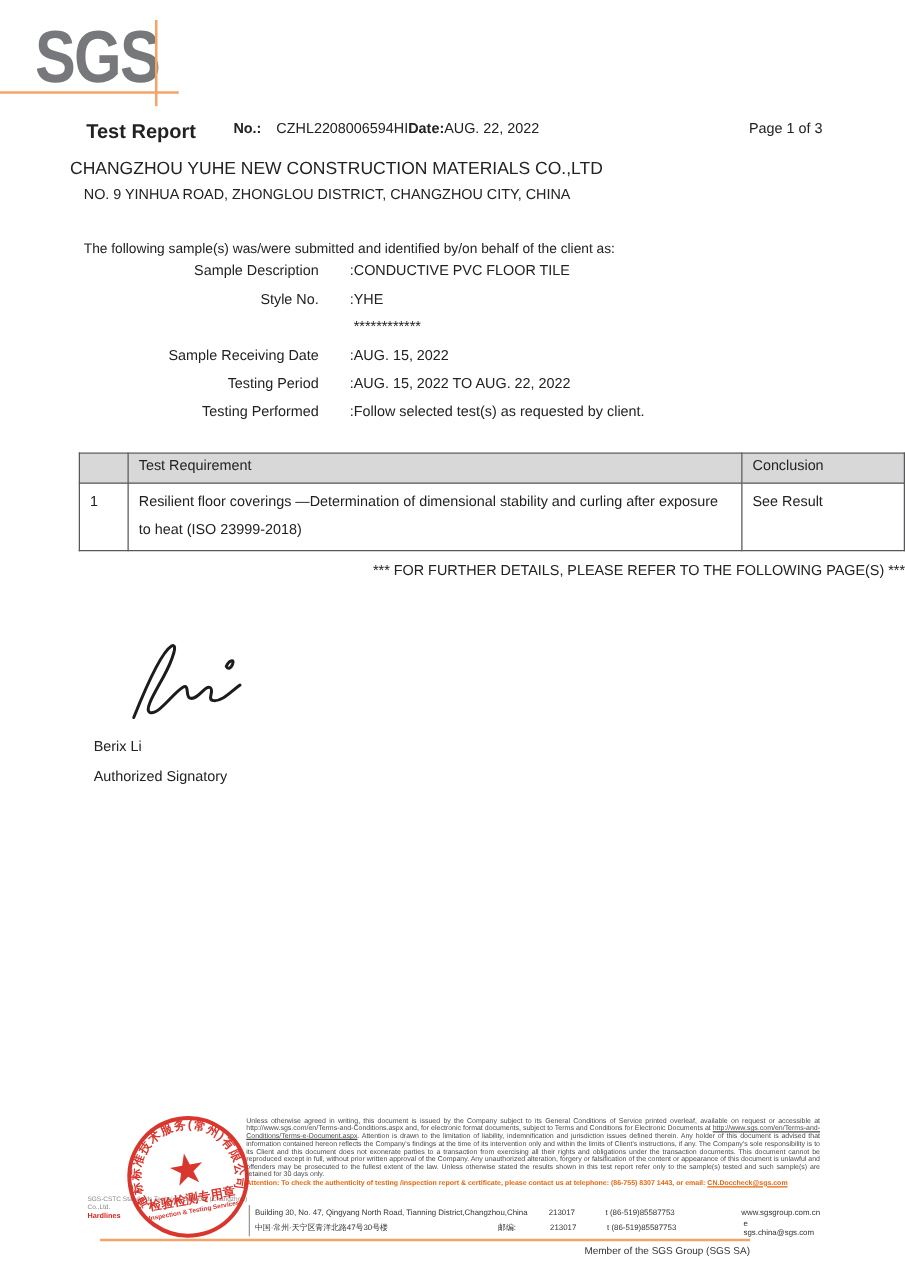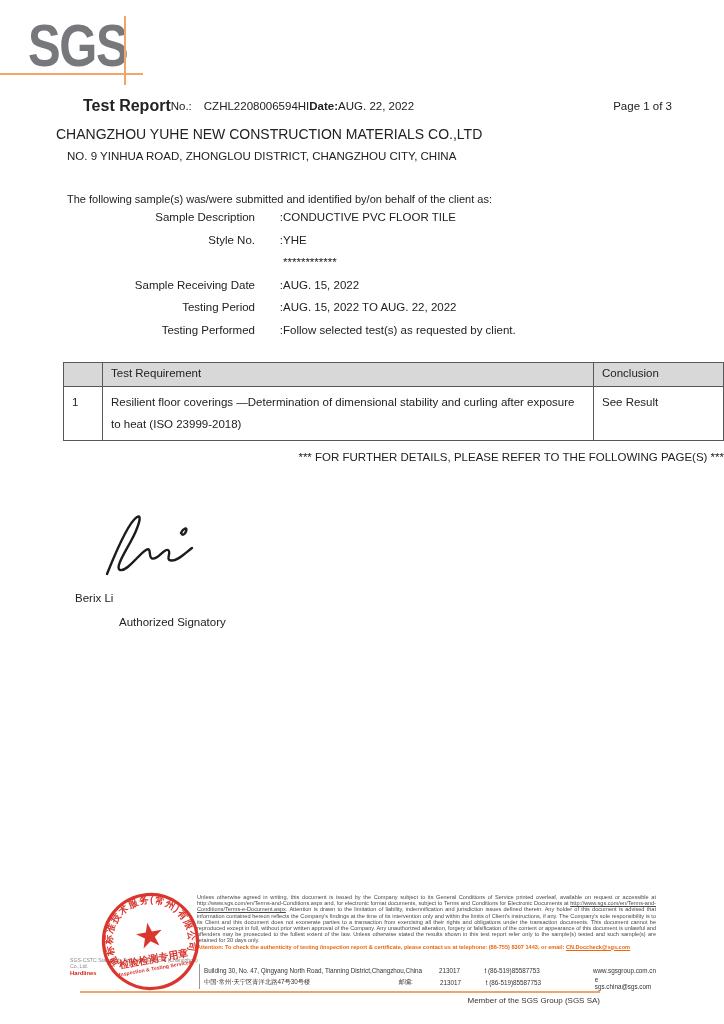--- a/index.html
+++ b/index.html
@@ -11,23 +11,23 @@
   
   .logo-text {
     position:absolute; left:28px; top:16px; font-weight:bold; font-size:72px;
     line-height:1; color:#77787B; letter-spacing:-2px;
     transform:scale(0.68,0.82); transform-origin:left top;
   }
   .logo-hline { position:absolute; left:0; top:73px; width:143px; height:2px; background:#F4A466; }
   .logo-vline { position:absolute; left:124px; top:16px; width:2px; height:69px; background:#F4A466; }
 
   
-  .report-line { position:absolute; left:83px; top:97px; width:589px; display:flex; align-items:center; font-size:11.5px; }
+  .report-line { position:absolute; left:69px; top:97px; width:589px; display:flex; align-items:flex-start; font-size:11.5px; }
   .report-title { font-size:16px; font-weight:bold; }
-  .no-label   { font-weight:normal; }
+  .no-label   { margin-left:30px; font-weight:bold; }
   .no-value   { margin-left:12px; }
   .date-label { font-weight:bold; }
   .date-value { }
   .page-ind   { margin-left:auto; }
   .client-name    { position:absolute; left:56px; top:126px; font-size:14px; }
   .client-address { position:absolute; left:67px; top:150px; font-size:11.5px; }
 
   
   .intro  { position:absolute; left:67px; top:193px; font-size:11px; }
   .fields { position:absolute; left:75px; top:211px; font-size:11.5px;text-align:right; }
@@ -43,21 +43,21 @@
   .col-req { width:491px; }
   .col-con { width:130px; }
   .rtable td { height:48px; line-height:1.95; }
   .cell-idx { text-align:center; }
 
   .further { position:absolute; left:0; top:451px; width:724px; text-align:right; font-size:11.5px; }
 
   
   .signature  { position:absolute; left:93px; top:510px; }
   .sig-name   { position:absolute; left:75px; top:592px; font-size:11.5px; }
-  .sig-title  { position:absolute; left:75px; top:616px; font-size:11.5px;margin-left:44px; }
+  .sig-title  { position:absolute; left:75px; top:616px; font-size:11.5px; }
 
   
   .legal { position:absolute; left:197px; top:894px; width:459px; font-size:5.6px; line-height:6.2px; color:#4a4a4a; }
   .legal p.legal-text { text-align:justify; }
   .legal-link { text-decoration:underline; }
   .attention  { color:#E8680F; font-weight:bold; }
   .attention-email { text-decoration:underline; }
 
   .addr { position:absolute; left:199px; top:964px; width:457px; font-size:6.3px; color:#333; border-left:1px solid #999; padding-left:4px; }
   .addr-row  { display:flex; height:12.5px; align-items:center; }

